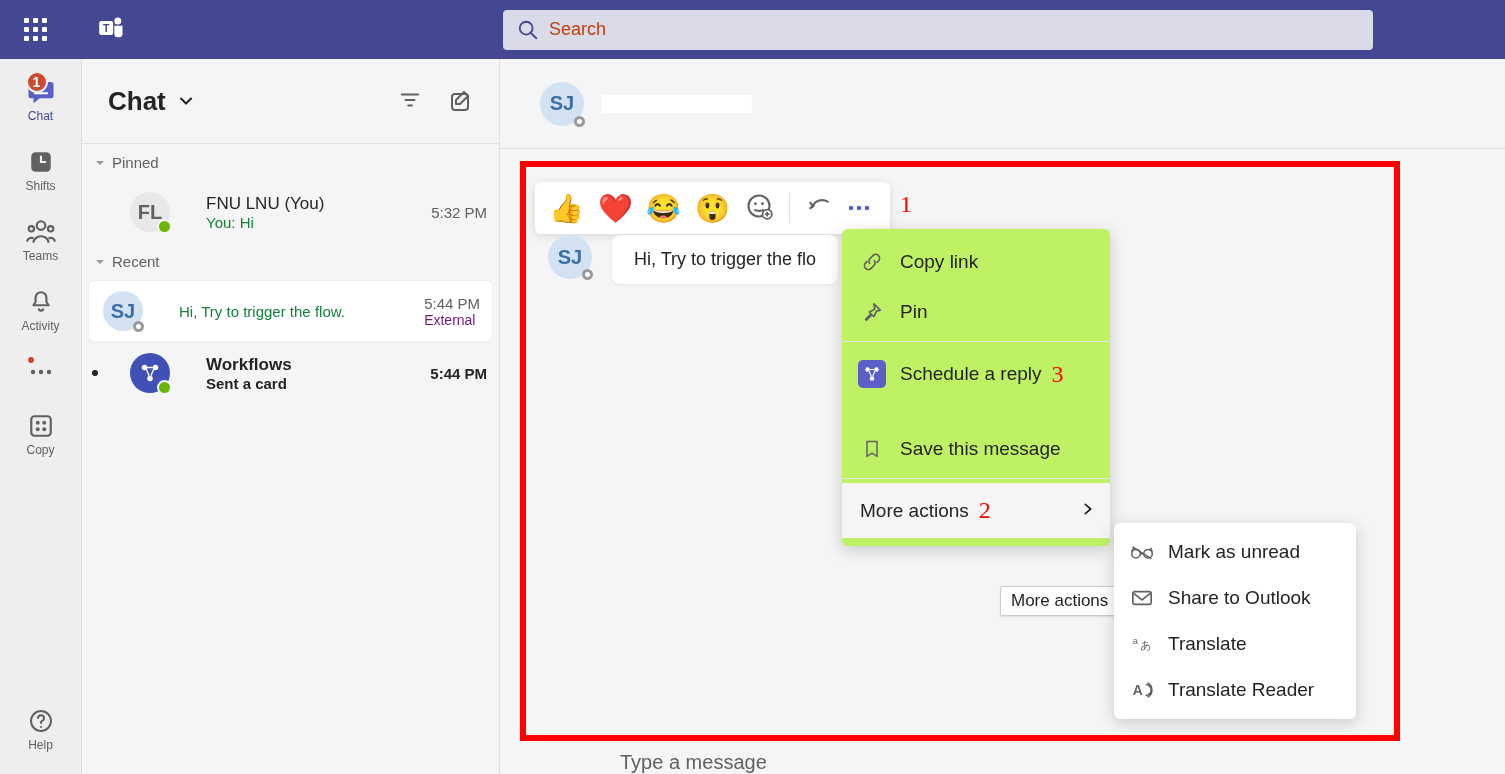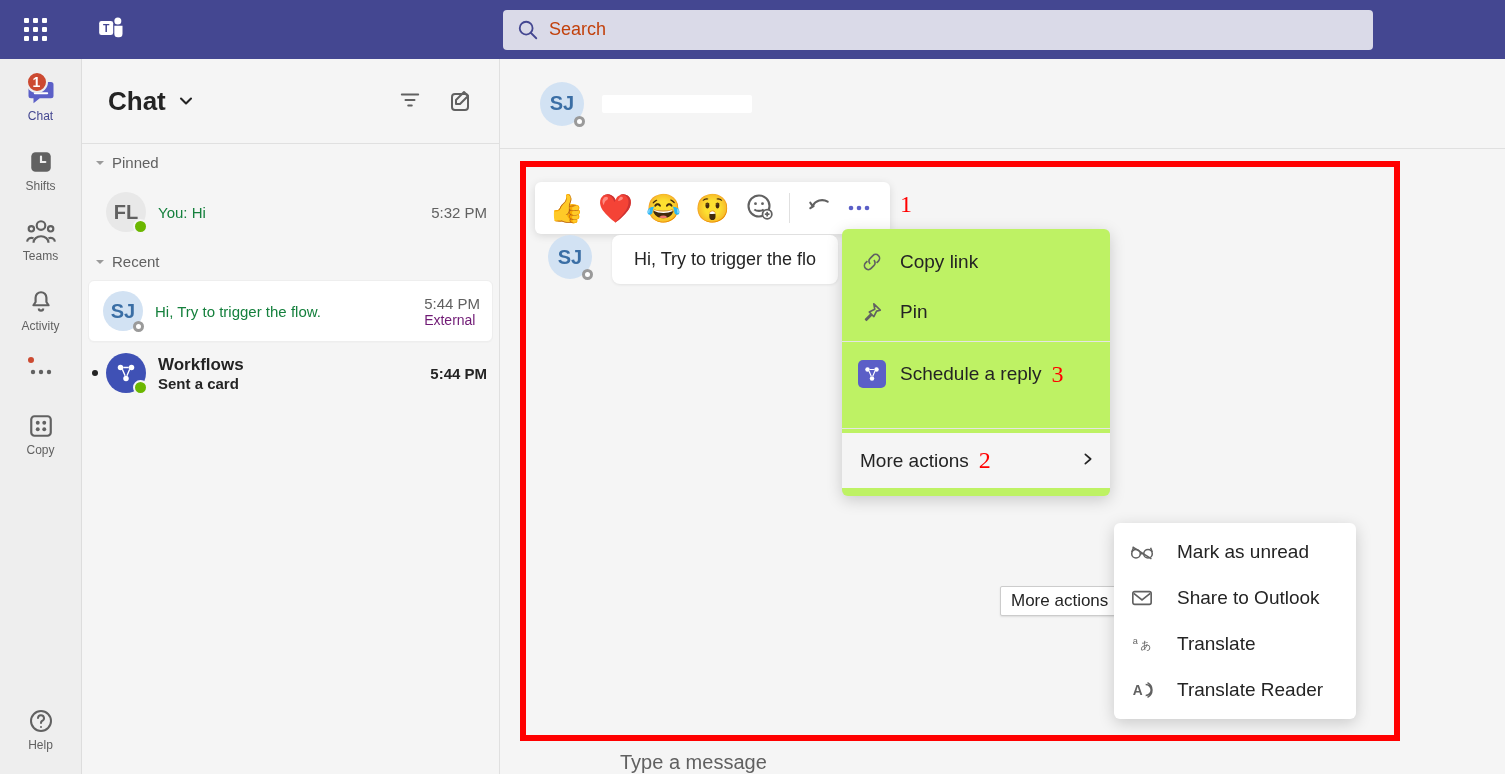--- a/index.html
+++ b/index.html
@@ -33,21 +33,21 @@
     .sidebar { width: 418px; background: #f5f5f5; border-right: 1px solid #e0e0e0; display: flex; flex-direction: column; }
     .sidebar-header { height: 85px; display: flex; align-items: center; padding: 0 26px; border-bottom: 1px solid #e0e0e0;}
     .sidebar-header h1 { font-size: 26px; font-weight: 800; color: #242424; margin-right: 10px; }
     .chev { cursor: pointer; }
     .header-actions { margin-left: auto; display: flex; gap: 28px; }
     .header-actions > * { cursor: pointer; }
 
     .section-header { display:flex; align-items:center; padding: 10px 12px 10px 12px; color:#616161; font-size:15px; gap:6px;}
     .section-header svg { }
 
-    .chat-item { display:flex; align-items:center; padding: 10px 12px 10px 14px; cursor:pointer; border-top:1px solid transparent; border-bottom:1px solid transparent; position: relative;}
+    .chat-item { display:flex; align-items:center; padding: 10px 12px 10px 14px; cursor:pointer; border-top:1px solid transparent; border-bottom:1px solid transparent; position: relative; gap: 24px;}
     .chat-item.selected { background:#fff; border-radius:6px; box-shadow:0 1px 1px rgba(0,0,0,0.02); border:1px solid #eee; margin:0 6px;}
     .chat-item .bullet { width:6px; height:6px; background:#242424; border-radius:50%; margin-right:8px; margin-left:-4px;}
     .chat-item .bullet.hidden{ visibility:hidden;}
     .avatar { width:40px; height:40px; border-radius:50%; display:flex; align-items:center; justify-content:center; font-size:20px; font-weight:600; position:relative; flex-shrink:0; margin-right:12px;}
     .avatar.gray { background:#e8e8e8; color:#616161;}
     .avatar.blue { background:#d2e2f3; color:#3a6ea5;}
     .avatar.app { background:#3f51b5;}
     .presence { position:absolute; bottom:-2px; right:-2px; width:15px; height:15px; border-radius:50%; border:2px solid #f5f5f5;}
     .presence.green { background:#6bb700;}
     .presence.offline { background:#fff; border:3px solid #9a9a9a; width:11px; height:11px; bottom:-1px; right:-1px;}
@@ -91,21 +91,21 @@
     .ctx-sep { height:1px; background:#e5e5e5; margin: 4px 0;}
     .ctxitem .chev-r { position:absolute; right:14px;}
     .n3 { margin-left: 10px;}
     .n2 { margin-left: 10px;}
 
     
     .tooltip { position:absolute; top:527px; left:500px; background:#fff; border:1px solid #ccc; padding:4px 10px; font-size:17px; color:#242424; border-radius:2px; box-shadow:0 1px 2px rgba(0,0,0,0.1);}
 
     
     .submenu { position:absolute; top:464px; left:614px; width:242px; background:#fff; border-radius:6px; box-shadow:0 4px 16px rgba(0,0,0,0.18); padding: 6px 0;}
-    .subitem { display:flex; align-items:center; padding: 12px 16px; font-size:19px; color:#242424; cursor:pointer;gap:9px;}
+    .subitem { display:flex; align-items:center; padding: 12px 16px; font-size:19px; color:#242424; cursor:pointer;}
     .subitem .ico { width:24px; margin-right:14px; display:flex; align-items:center; justify-content:center;}
 
     
     .compose { position:absolute; bottom:0; left:120px; right:0; color:#616161; font-size:20px; padding: 0 0 0 0;}
 
   </style>
 </head>
 <body>
 
 <div class="topbar">
@@ -250,20 +250,21 @@
       <span>Pinned</span>
     </div>
 
     <div class="chat-item">
       <div class="bullet hidden"></div>
       <div class="avatar gray">
         <span>FL</span>
         <div class="presence green"></div>
       </div>
       <div class="chat-text">
+        <div class="chat-title">FNU LNU (You)</div>
         <div class="chat-sub">You: Hi</div>
       </div>
       <div class="chat-time">5:32 PM</div>
     </div>
 
     <div class="section-header">
       <svg width="12" height="12" viewBox="0 0 12 12">
           <path d="M2 4 l4 4 l4 -4 z" fill="#9a9a9a"></path>
         </svg>
       <span>Recent</span>
@@ -376,20 +377,28 @@
             <svg width="18" height="18" viewBox="0 0 24 24">
               <circle cx="6" cy="6" r="3" fill="#fff"></circle>
               <circle cx="18" cy="6" r="3" fill="#fff"></circle>
               <circle cx="12" cy="18" r="3" fill="#fff"></circle>
               <path d="M8 8 l3 7 M16 8 l-3 7 M9 6 h6" stroke="#fff" stroke-width="1.5"></path>
             </svg>
           </span>
         <span>Schedule a reply</span>
         <span class="annot-num n3">3</span>
       </div>
+      <div class="ctxitem">
+        <span class="ico">
+            <svg width="20" height="22" viewBox="0 0 24 24">
+              <path d="M6 3 h12 v18 l-6 -4 l-6 4 z" stroke="#616161" stroke-width="1.8" fill="none" stroke-linejoin="round"></path>
+            </svg>
+          </span>
+        <span>Save this message</span>
+      </div>
       <div class="ctx-sep"></div>
       <div class="ctxitem hover">
         <span>More actions</span>
         <span class="annot-num n2">2</span>
         <span class="chev-r"><svg width="16" height="16" viewBox="0 0 24 24">
               <path d="M8 5 l8 7 l-8 7" stroke="#242424" stroke-width="2.5" fill="none" stroke-linecap="round" stroke-linejoin="round"></path>
             </svg></span>
       </div>
     </div>
 

